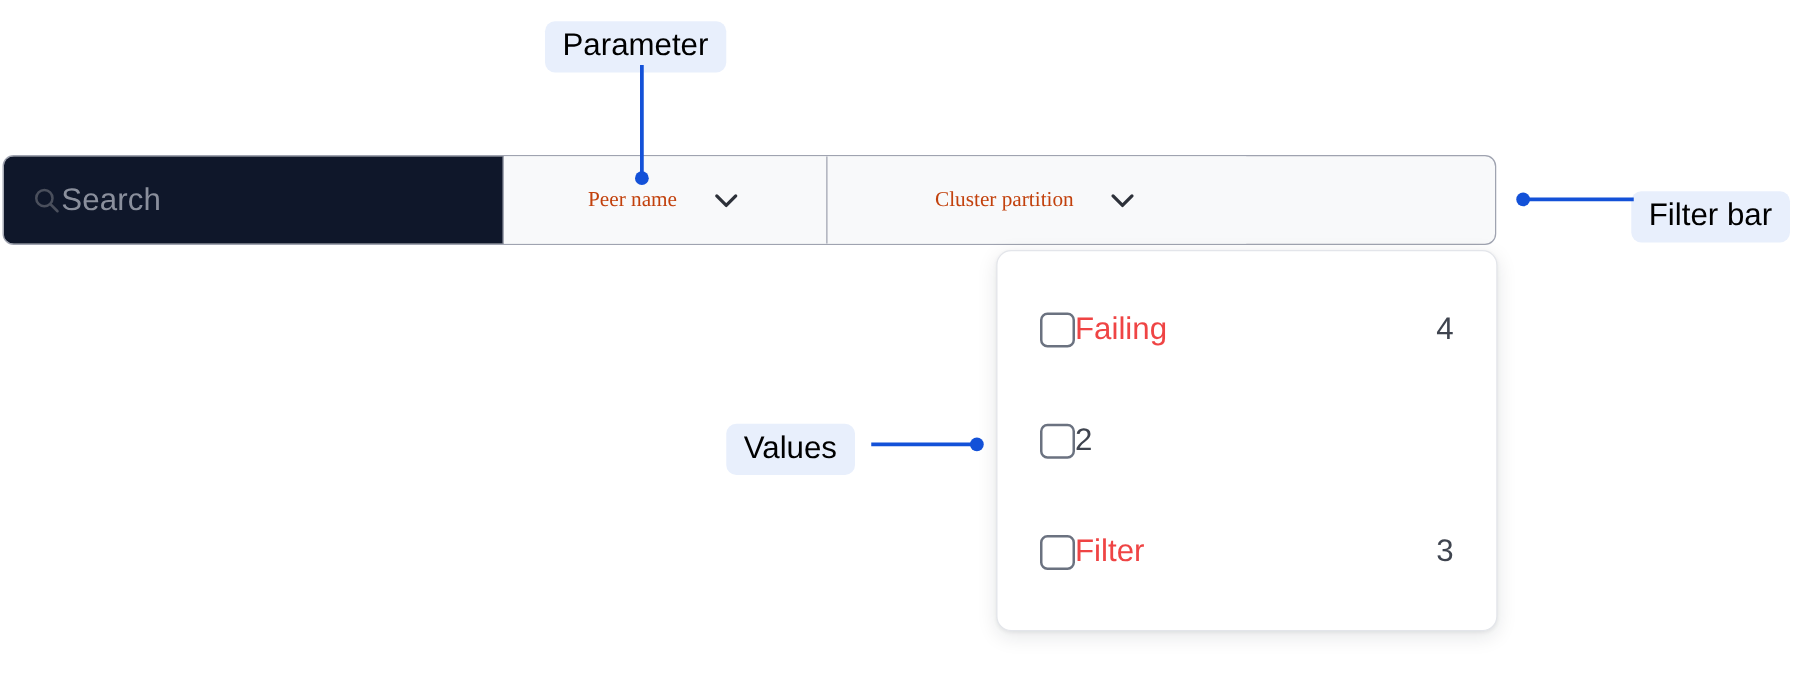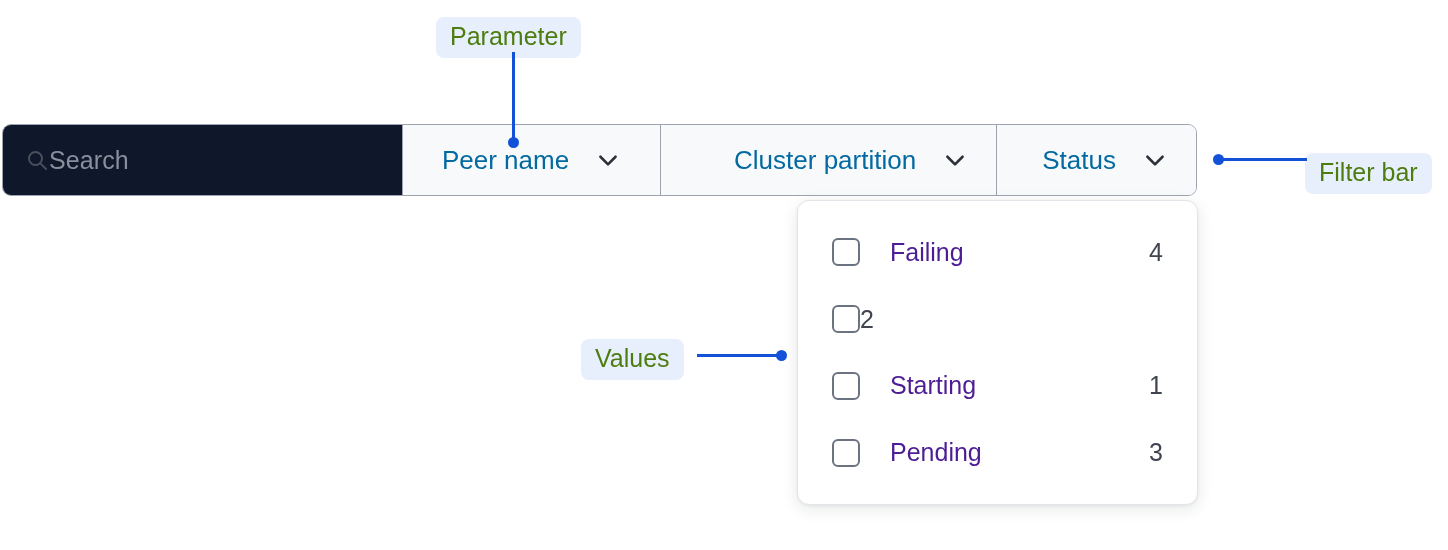--- a/index.html
+++ b/index.html
@@ -58,26 +58,26 @@
     display: flex;
     align-items: center;
     justify-content: center;
     gap: 26px;
     background: #f8f9fa;
     cursor: pointer;
     padding: 0 28px;
   }
   .filter-dropdown + .filter-dropdown {
     border-left: 1.5px solid #9fa3b0;
-    justify-content: flex-end;
   }
   .filter-dropdown .label {
-    font-size: 26px;
-    color: #0369a1;
+    font-size: 17px;
+    color: #c2410c;
     white-space: nowrap;
+    font-family: Liberation Serif, serif;
   }
   .chev {
     width: 26px;
     height: 26px;
     flex: 0 0 auto;
     display: block;
     color: #2d3139;
   }
   #dd-peer-name  { width: 258px; }
   #dd-cluster    { width: 336px; }
@@ -110,37 +110,36 @@
     width: 28px;
     height: 28px;
     box-sizing: border-box;
     border: 2px solid #6b7280;
     border-radius: 6px;
     background: #ffffff;
     flex: 0 0 auto;
   }
   .opt-label {
     font-size: 25px;
-    color: #4c1d95;
-    margin-left: 30px;
+    color: #ef4444;
     flex: 1 1 auto;
     white-space: nowrap;
   }
   .opt-count {
     font-size: 25px;
     color: #3f444f;
     flex: 0 0 auto;
     text-align: right;
   }
 
   
   .anno-pill {
     position: absolute;
     background: #e8effc;
-    color: #4d7c0f;
+    color: #000000;
     font-size: 25px;
     border-radius: 8px;
     padding: 6px 14px 8px 14px;
     white-space: nowrap;
     line-height: 1.08;
   }
   #anno-parameter { left: 436px; top: 17px; }
   #anno-values    { left: 581px; top: 339px; text-align: center; }
   #anno-filterbar { left: 1305px; top: 141px; margin-top: 12px; }
 
@@ -185,51 +184,40 @@
     </svg>
   </div>
 
   <div id="dd-cluster" class="filter-dropdown">
     <span class="label">Cluster partition</span>
     <svg class="chev" viewBox="0 0 24 24" fill="none" stroke="currentColor" stroke-width="2.4" stroke-linecap="round" stroke-linejoin="round">
       <polyline points="5,9 12,16 19,9"></polyline>
     </svg>
   </div>
 
-  <div id="dd-status" class="filter-dropdown">
-    <span class="label">Status</span>
-    <svg class="chev" viewBox="0 0 24 24" fill="none" stroke="currentColor" stroke-width="2.4" stroke-linecap="round" stroke-linejoin="round">
-      <polyline points="5,9 12,16 19,9"></polyline>
-    </svg>
-  </div>
 
 </div>
 
 <div id="status-panel">
 
   <div class="panel-option">
     <span class="cb"></span>
     <span class="opt-label">Failing</span>
     <span class="opt-count">4</span>
   </div>
 
   <div class="panel-option">
     <span class="cb"></span>
     <span class="opt-count">2</span>
   </div>
 
+
   <div class="panel-option">
     <span class="cb"></span>
-    <span class="opt-label">Starting</span>
-    <span class="opt-count">1</span>
-  </div>
-
-  <div class="panel-option">
-    <span class="cb"></span>
-    <span class="opt-label">Pending</span>
+    <span class="opt-label">Filter</span>
     <span class="opt-count">3</span>
   </div>
 
 </div>
 
 <div id="anno-parameter" class="anno-pill">Parameter</div>
 <div id="conn-parameter-line" class="conn-line"></div>
 <div id="conn-parameter-dot" class="conn-dot"></div>
 
 <div id="anno-values" class="anno-pill">Values</div>

